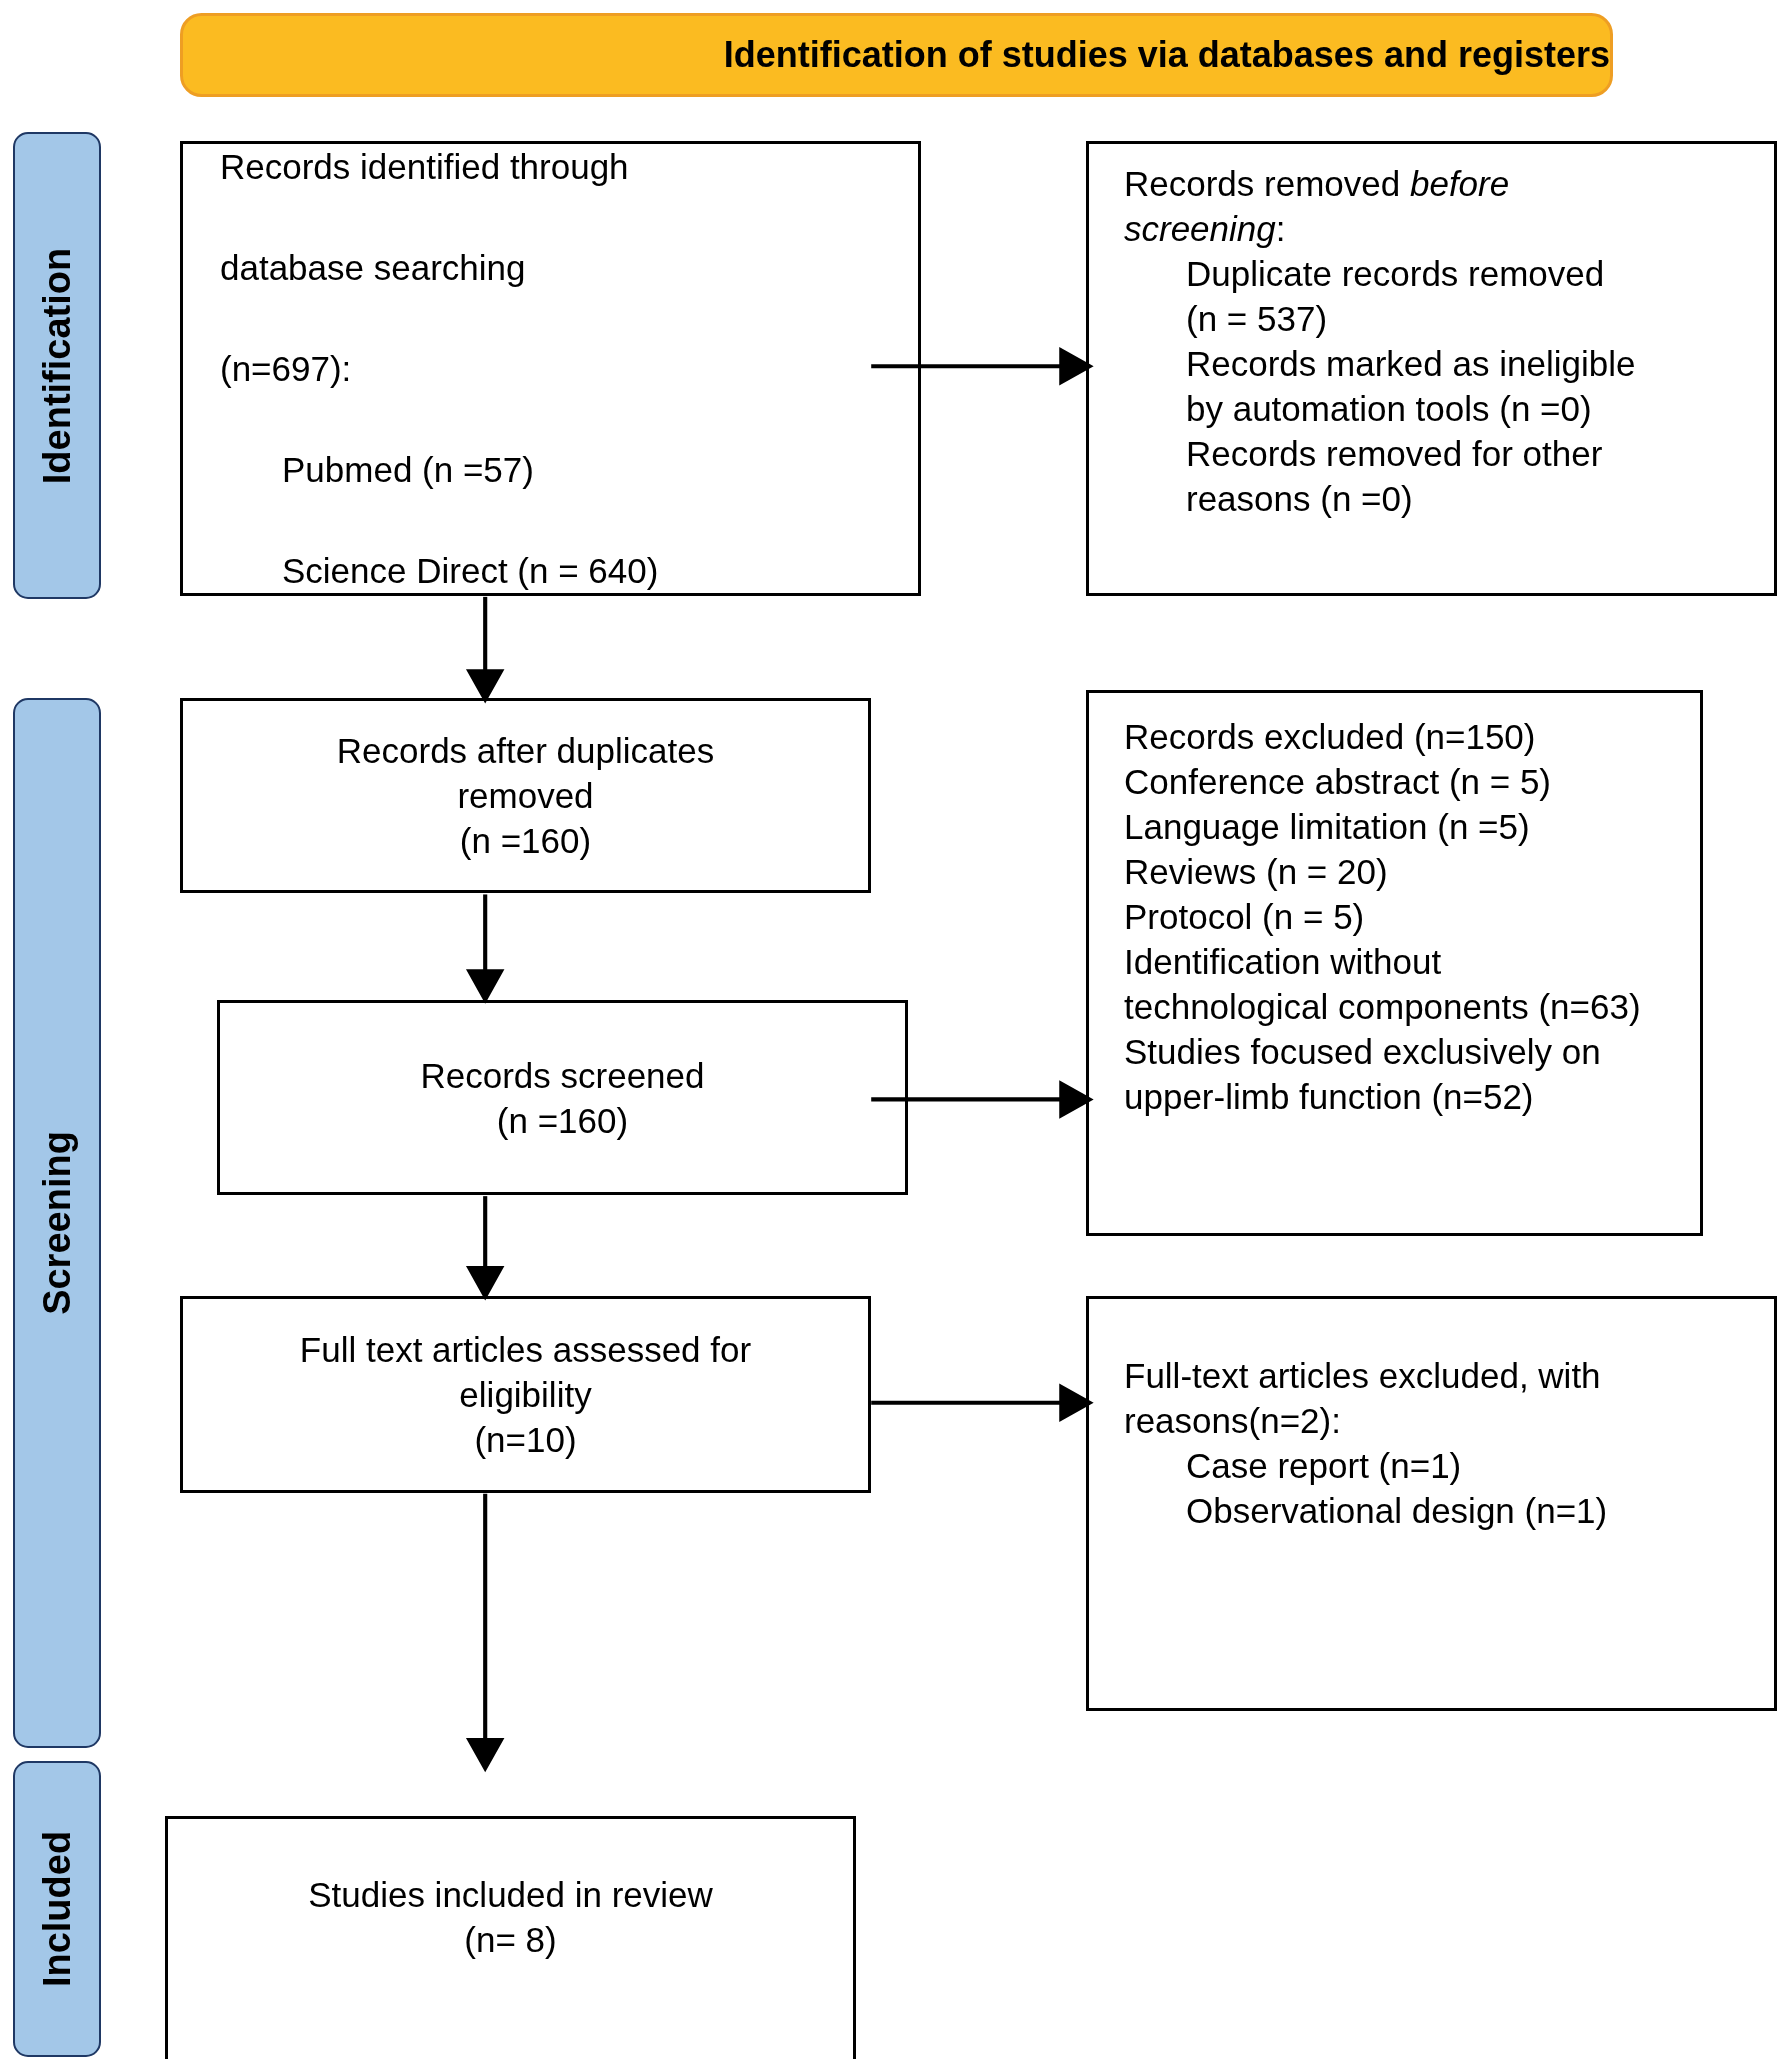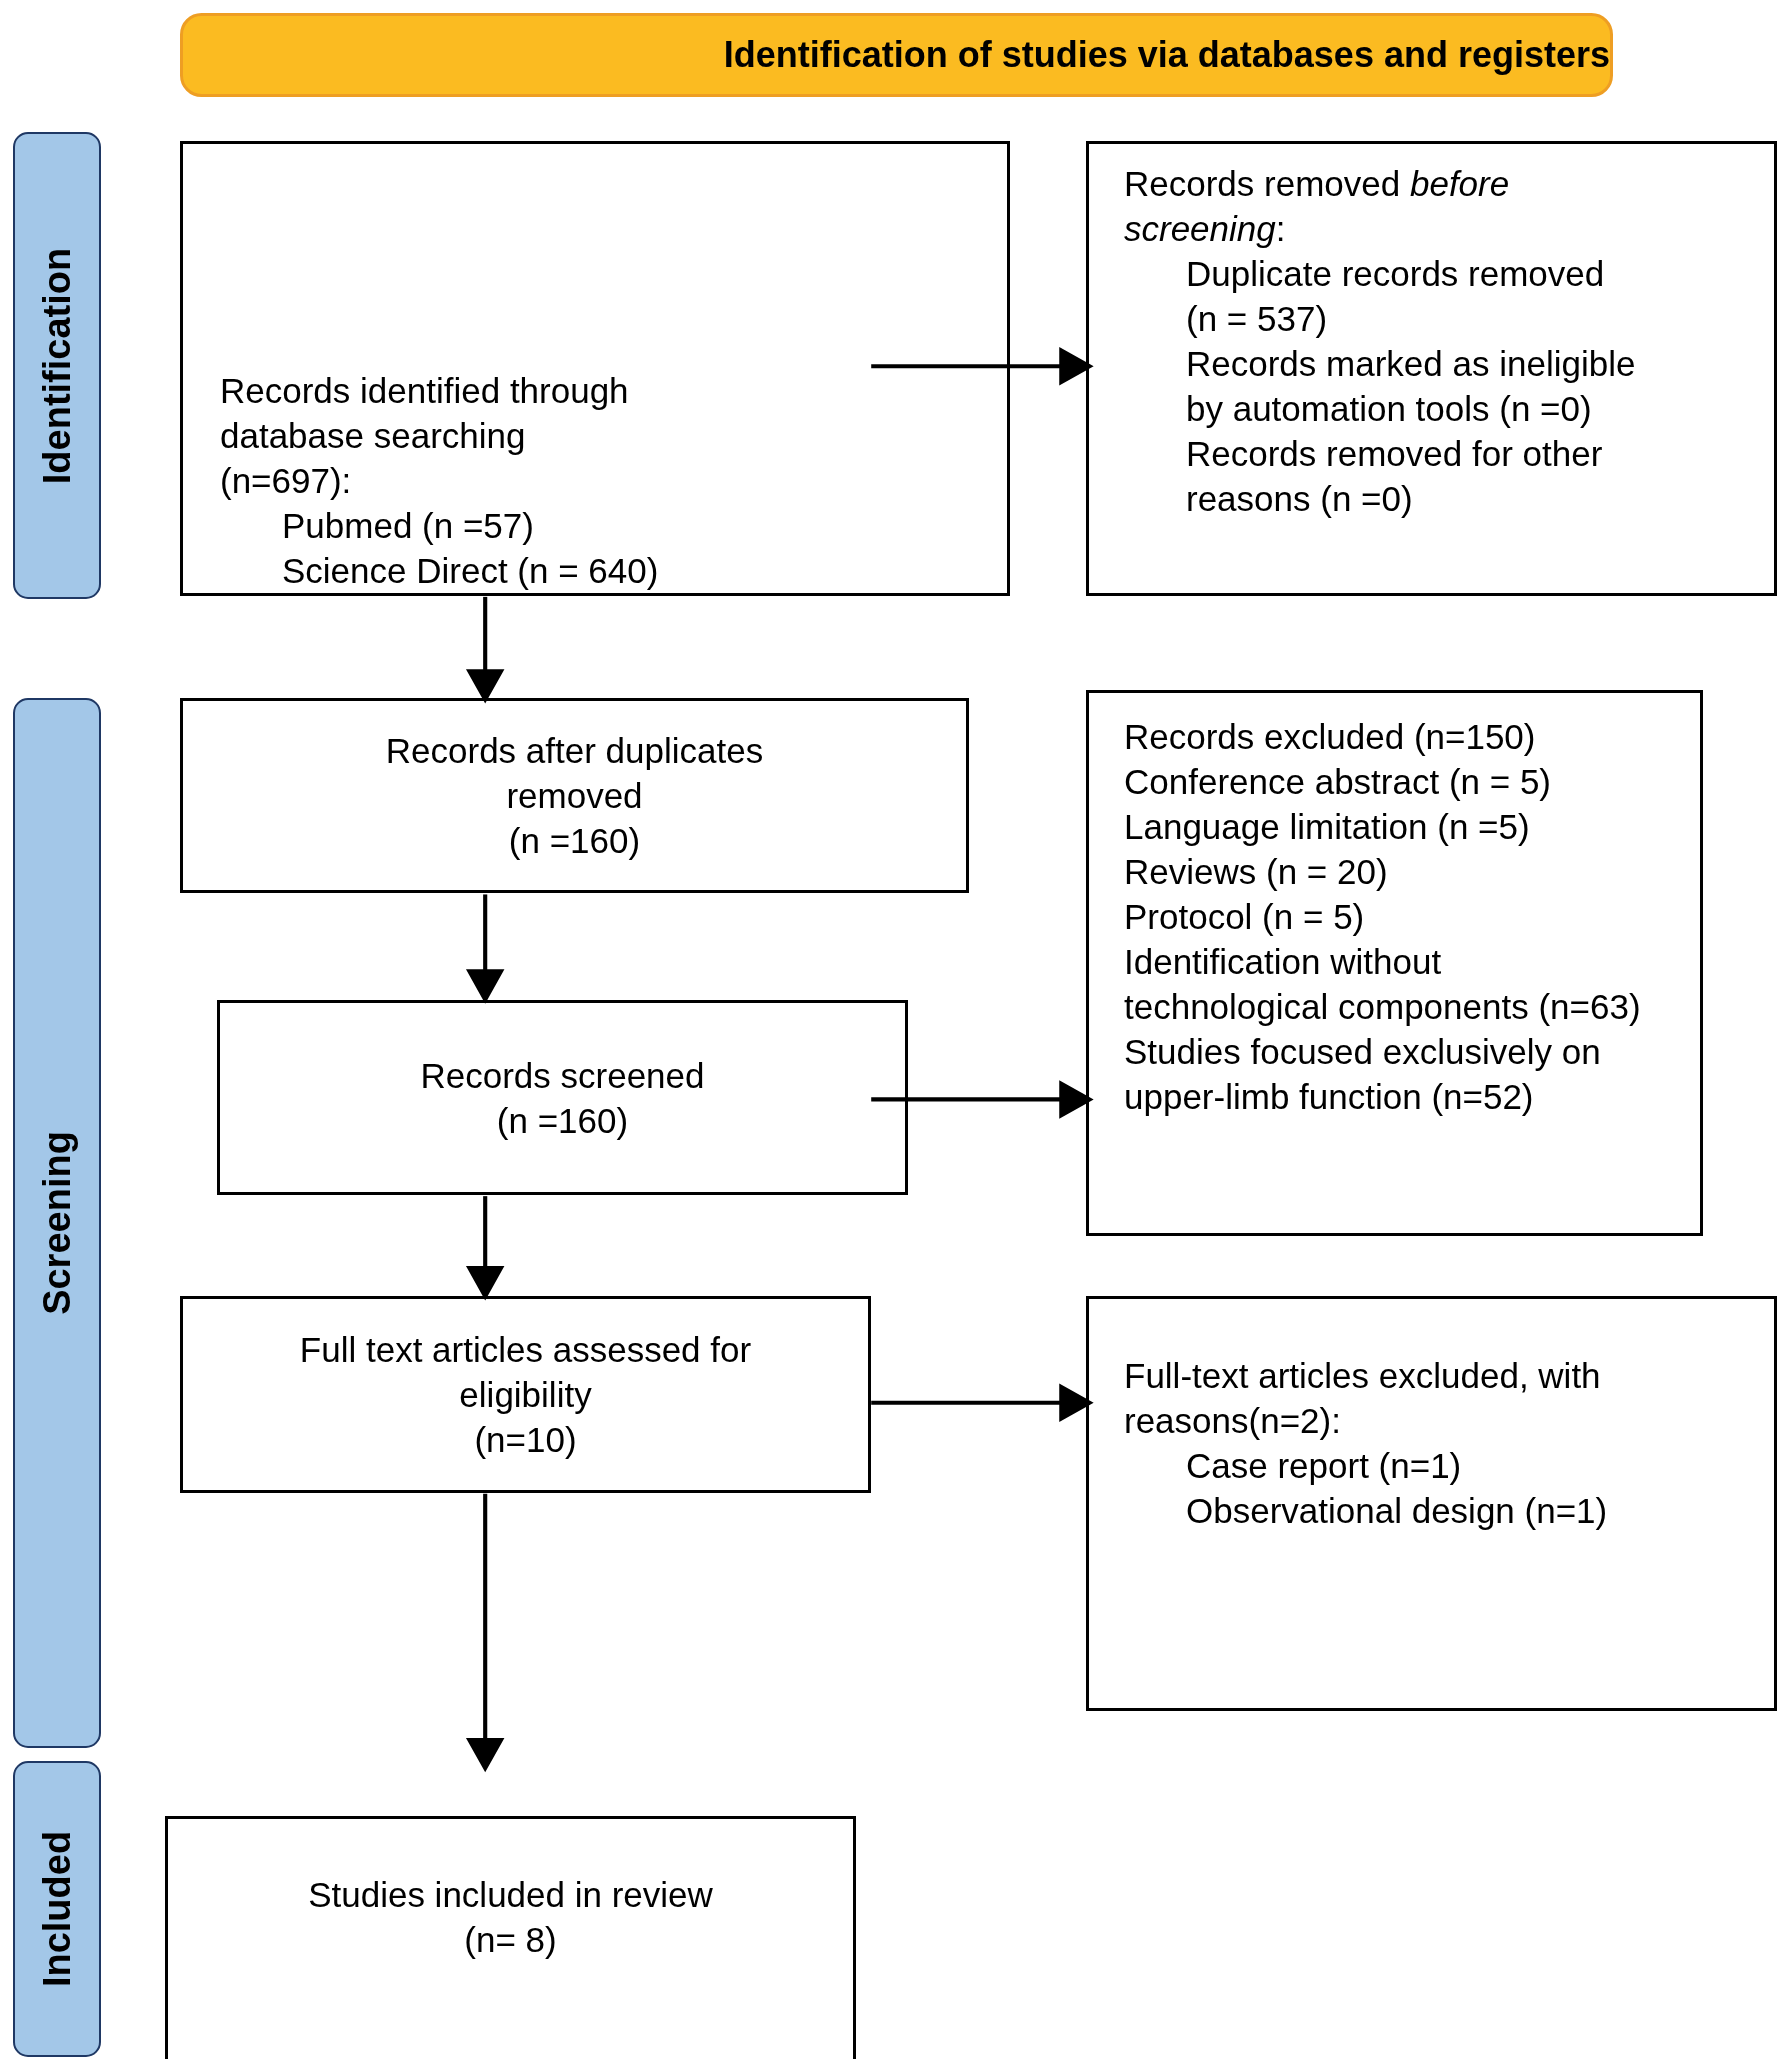--- a/index.html
+++ b/index.html
@@ -45,23 +45,23 @@
     border: 3.3px solid var(--box-border, #000);
     box-sizing: border-box;
     display: flex; flex-direction: column;
     font-size: 35px; line-height: 45px;
   }
   .line { white-space: nowrap; }
   .indent { padding-left: 62px; }
   .italic { font-style: italic; }
   .centered { align-items: center; justify-content: center; text-align: center; }
 
-  .box-identified { left: 180px;  top: 141px;  width: 830px; height: 455px; justify-content: flex-end; padding-left: 37px; }
+  .box-identified { left: 180px;  top: 141px;  width: 741px; height: 455px; justify-content: space-between; padding-left: 37px; }
   .box-removed    { left: 1086px; top: 141px;  width: 691px; height: 455px; padding: 16.5px 16.5px 0 35px; }
-  .box-after      { left: 180px;  top: 698px;  width: 789px; height: 195px; }
+  .box-after      { left: 180px;  top: 698px;  width: 691px; height: 195px; }
   .box-excluded   { left: 1086px; top: 690px;  width: 617px; height: 546px; padding: 20.7px 16.5px 0 35px; }
   .box-screened   { left: 180px;  top: 1000px; width: 691px; height: 195px; margin-left: 37px; }
   .box-fulltext   { left: 180px;  top: 1296px; width: 691px; height: 197px; }
   .box-ft-excluded{ left: 1086px; top: 1296px; width: 691px; height: 415px; padding: 54px 16.5px 0 35px; }
   .box-included   { left: 165px;  top: 1769px; width: 691px; height: 284px; padding-bottom: 83px; margin-top: 47px; }
 
   .arrows { position: absolute; left: 0; top: 0; pointer-events: none; }
 </style>
 </head>
 <body>

